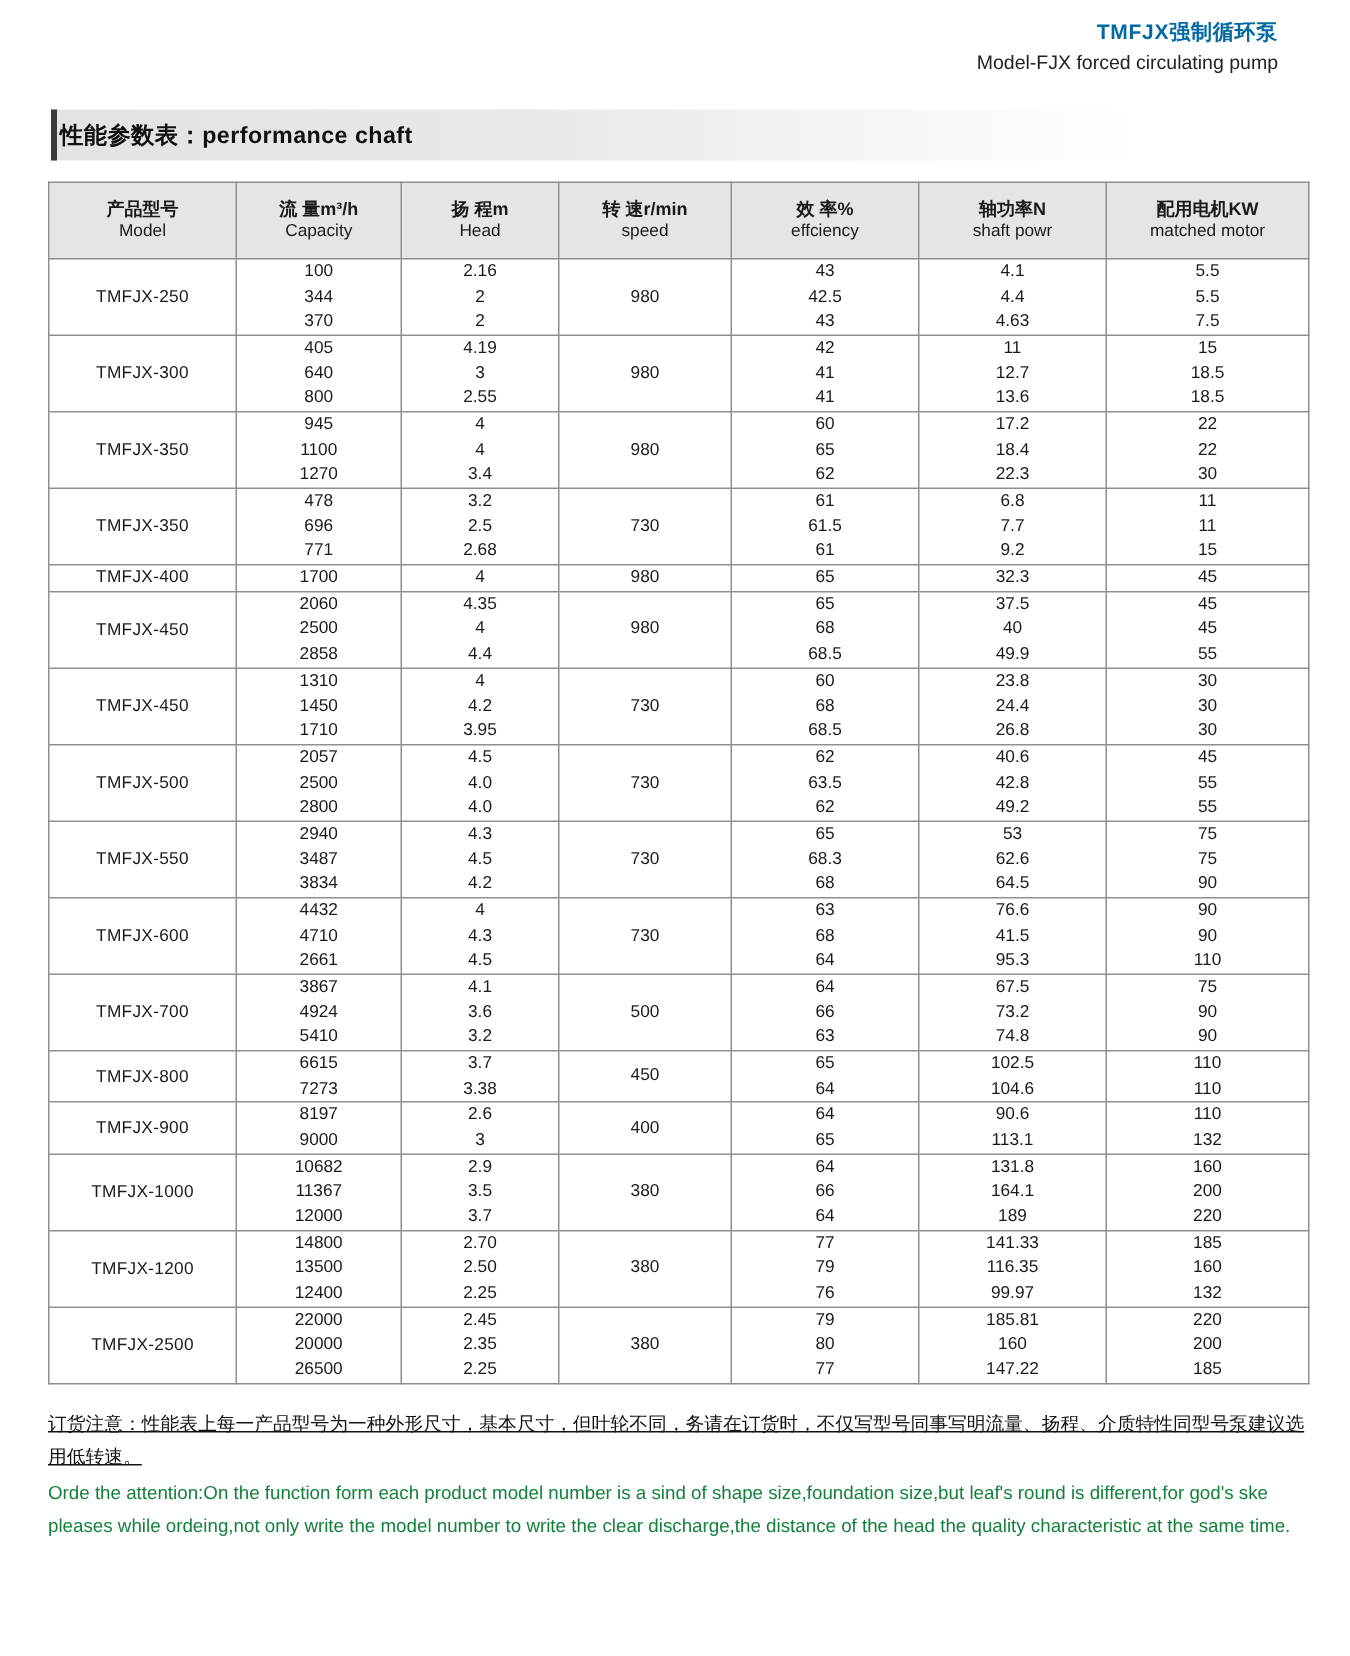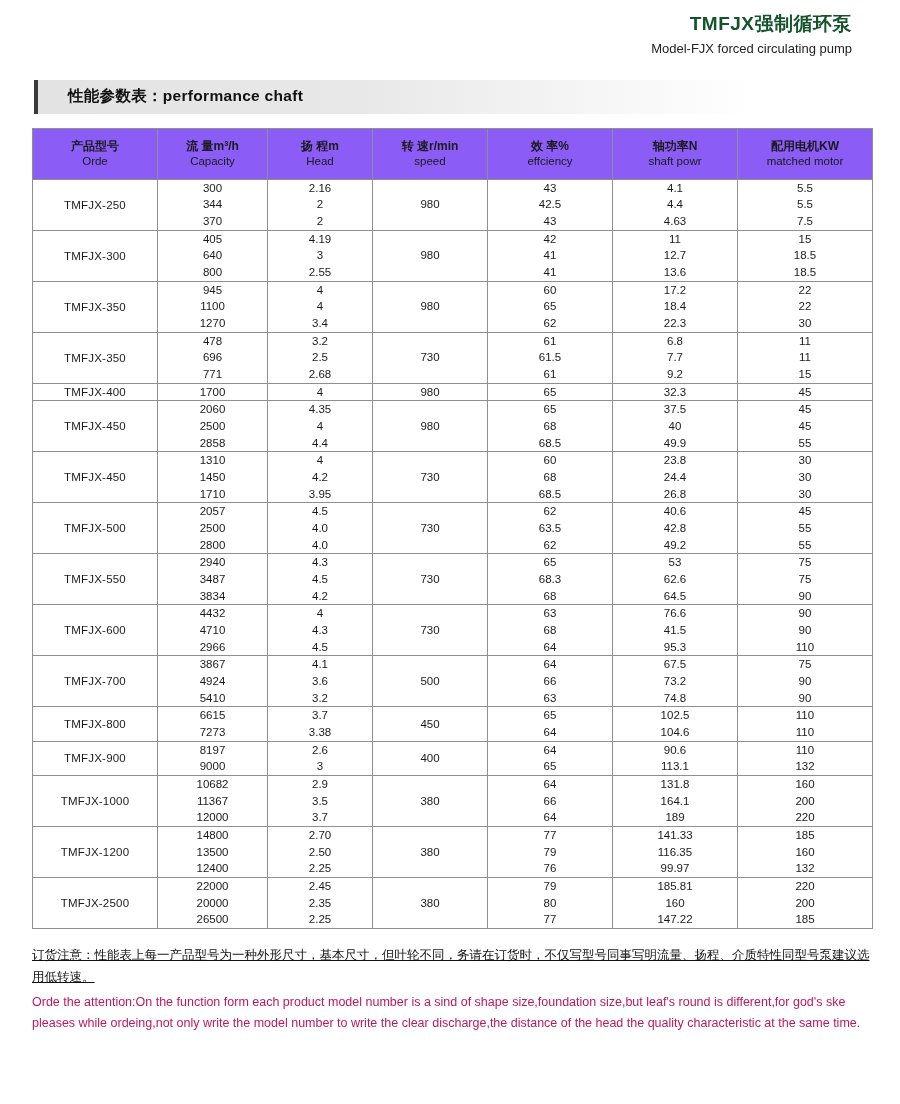--- a/index.html
+++ b/index.html
@@ -20,24 +20,24 @@
     position: relative;
     box-sizing: border-box;
     padding: 0 30px 10px 30px;
   }
   
   .doc-header {
     text-align: right;
     padding: 12px 18px 6px 0;
   }
   .doc-title-cn {
-    font-size: 19px;
+    font-size: 14px;
     font-weight: bold;
     letter-spacing: 0.5px;
-    color: #14532d;
+    color: #0369a1;
     line-height: 1.3;
   }
   .doc-title-en {
     font-size: 13px;
     color: #222;
     margin-top: 4px;
     line-height: 1.3;
     text-align: right;
   }
   
@@ -53,21 +53,21 @@
   .section-bar:before {
     content: "";
     position: absolute;
     left: 0;
     top: 0;
     bottom: 0;
     width: 4px;
     background: #3a3a3a;
   }
   .section-title {
-    padding-left: 34px;
+    padding-left: 6px;
     font-size: 15.5px;
     font-weight: bold;
     color: #111;
     letter-spacing: 0.3px;
   }
   
   table.perf {
     border-collapse: collapse;
     width: 840px;
     margin-left: 2px;
@@ -75,21 +75,21 @@
   }
   table.perf th, table.perf td {
     border: 1px solid #8f8f8f;
     text-align: center;
     vertical-align: middle;
     font-size: 11.5px;
     color: #1a1a1a;
     padding: 0;
   }
   table.perf thead th {
-    background: #8b5cf6;
+    background: #e5e5e5;
     height: 50px;
     font-weight: bold;
     line-height: 1.35;
     font-size: 12px;
   }
   .th-cn { display: block; font-weight: bold; font-size: 12px; }
   .th-en { display: block; font-weight: normal; font-size: 11.5px; }
   td.model {
     font-size: 12px;
     letter-spacing: 0.2px;
@@ -114,21 +114,21 @@
   }
   .note-cn {
     font-size: 12.5px;
     line-height: 1.75;
     color: #111;
     text-decoration: underline;
   }
   .note-en {
     font-size: 12.5px;
     line-height: 1.7;
-    color: #be185d;
+    color: #15803d;
     margin-top: 3px;
   }
 </style>
 </head>
 <body>
 
 <div class="page">
 
   <div class="doc-header">
     <div class="doc-title-cn">TMFJX强制循环泵</div>
@@ -146,21 +146,21 @@
         <col class="col-head">
       <col class="col-speed">
         <col class="col-eff">
         <col class="col-shaft">
         <col class="col-motor">
     </colgroup>
     <thead>
       <tr>
         <th>
           <span class="th-cn">产品型号</span>
-          <span class="th-en">Orde</span>
+          <span class="th-en">Model</span>
         </th>
         <th>
           <span class="th-cn">流 量m³/h</span>
           <span class="th-en">Capacity</span>
         </th>
         <th>
           <span class="th-cn">扬 程m</span>
           <span class="th-en">Head</span>
         </th>
         <th>
@@ -178,21 +178,21 @@
         <th>
           <span class="th-cn">配用电机KW</span>
           <span class="th-en">matched motor</span>
         </th>
       </tr>
     </thead>
     <tbody id="perf-body">
         <tr>
           <td class="model">TMFJX-250</td>
           <td class="multi">
-            <span>300</span>
+            <span>100</span>
             <span>344</span>
             <span>370</span>
           </td>
           <td class="multi">
             <span>2.16</span>
             <span>2</span>
             <span>2</span>
           </td>
           <td class="multi">
             <span>980</span>
@@ -449,21 +449,21 @@
             <span>75</span>
             <span>75</span>
             <span>90</span>
           </td>
         </tr>
         <tr>
           <td class="model">TMFJX-600</td>
           <td class="multi">
             <span>4432</span>
             <span>4710</span>
-            <span>2966</span>
+            <span>2661</span>
           </td>
           <td class="multi">
             <span>4</span>
             <span>4.3</span>
             <span>4.5</span>
           </td>
           <td class="multi">
             <span>730</span>
           </td>
           <td class="multi">

